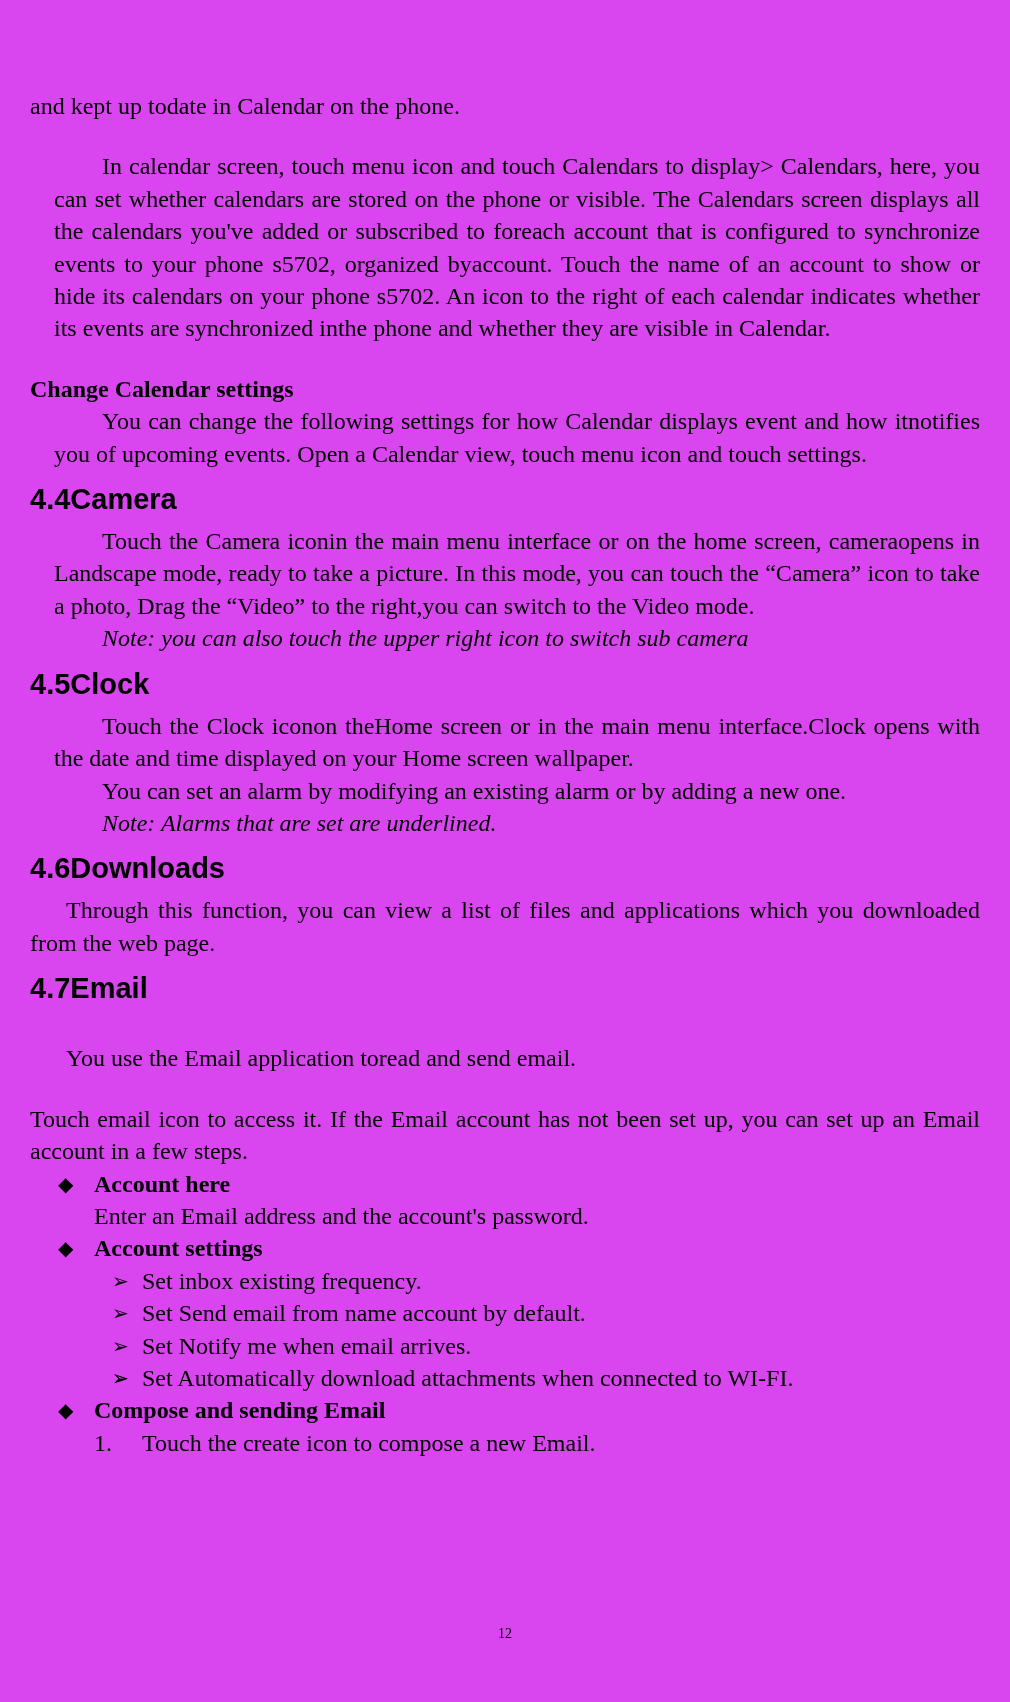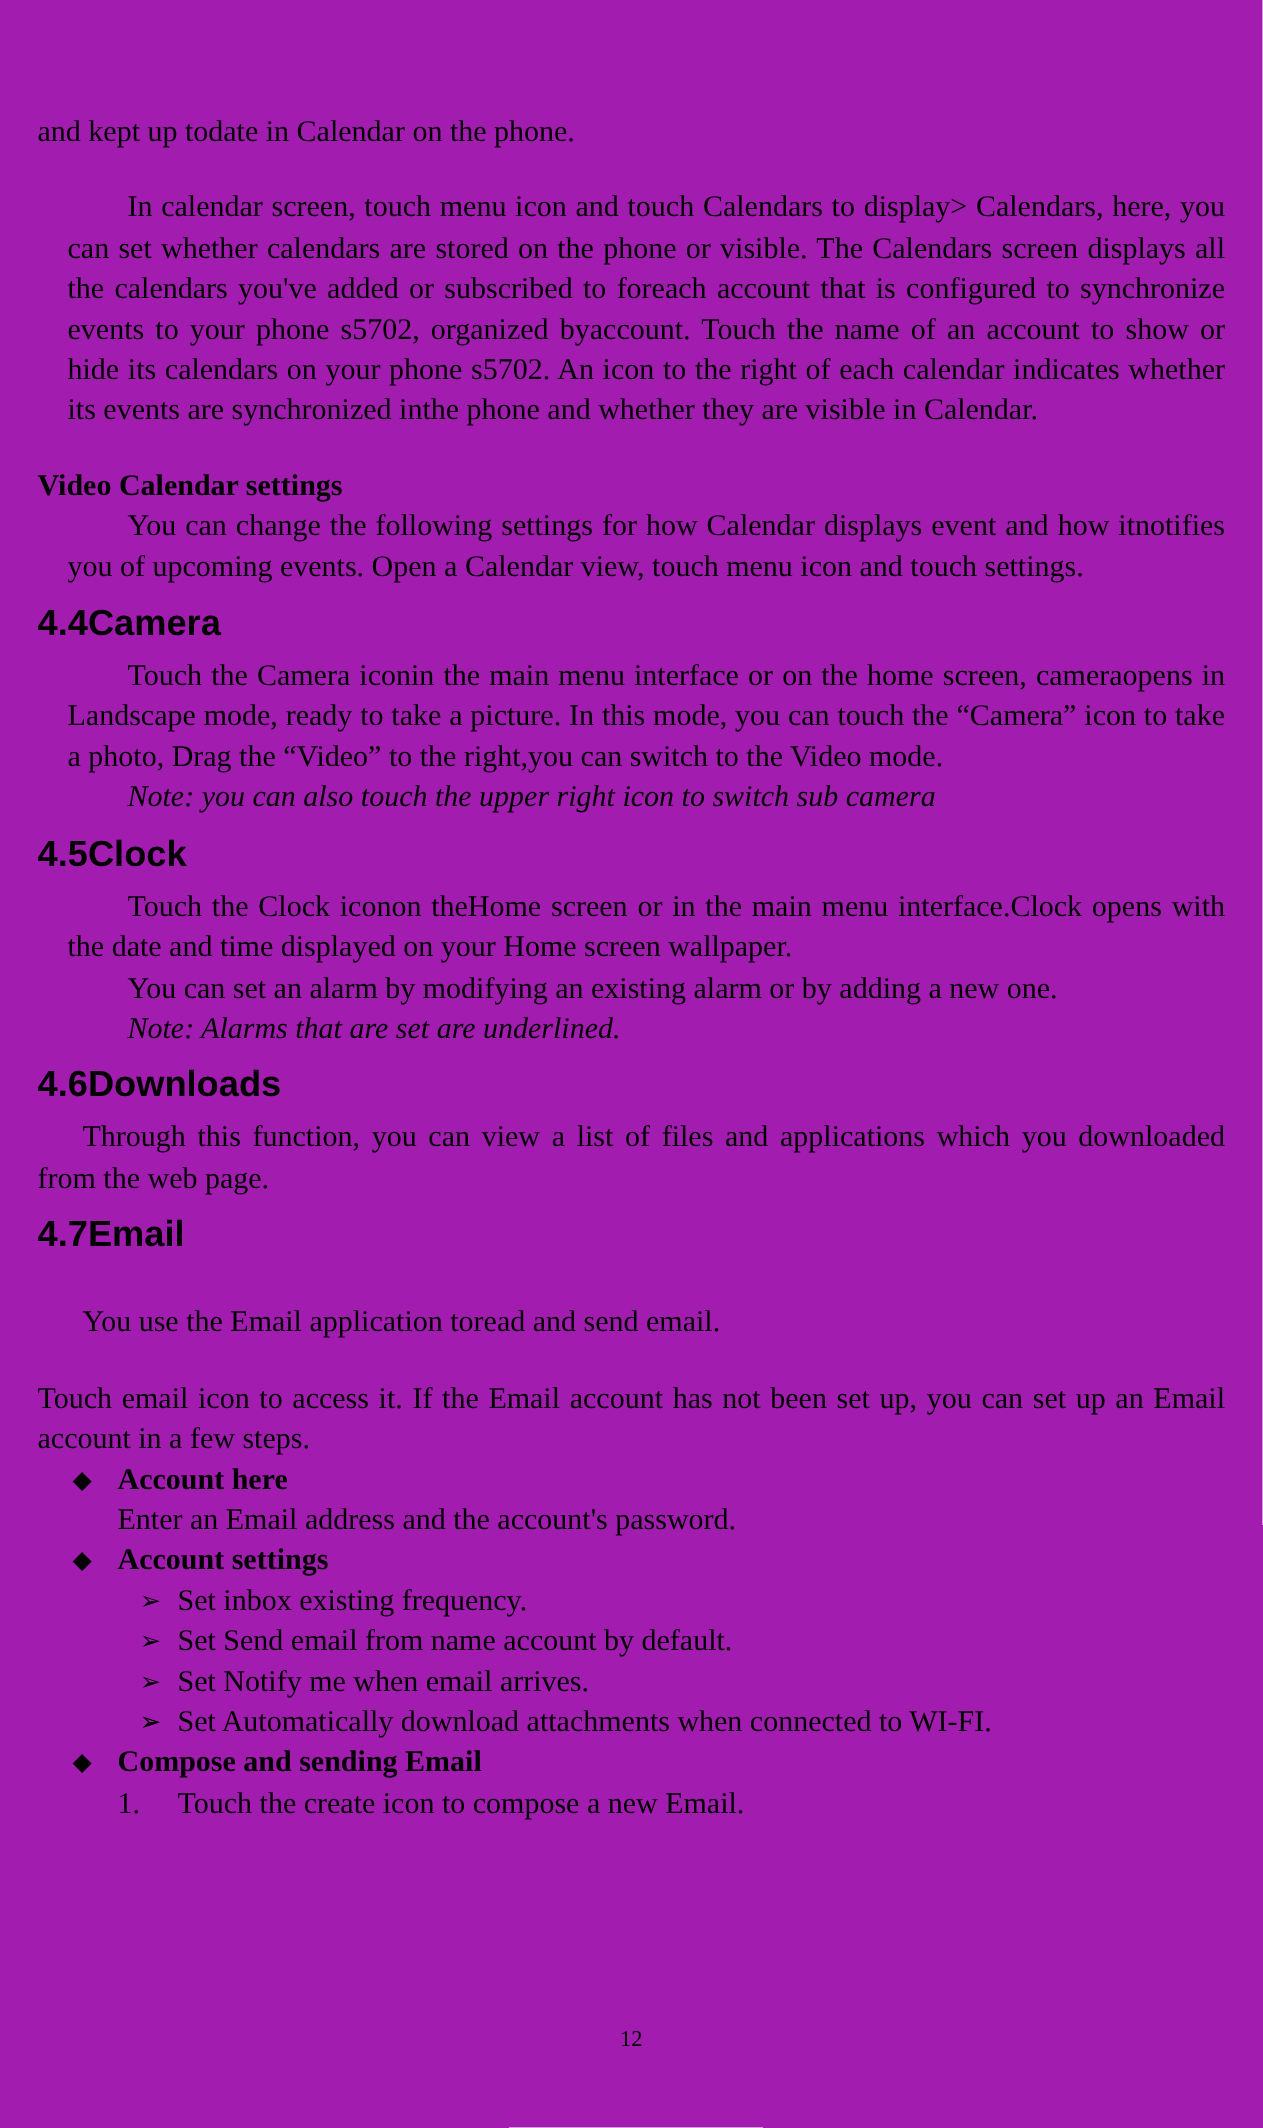--- a/index.html
+++ b/index.html
@@ -4,21 +4,21 @@
 <style>
   @page { margin: 0; }
   html, body {
     margin: 0;
     padding: 0;
     background: #fff;
   }
   .page {
     width: 1010px;
     height: 1702px;
-    background: #a21caf;
+    background: #d946ef;
     position: relative;
     font-family: "Times New Roman", Times, serif;
     color: #000;
     box-sizing: border-box;
     padding: 90px 30px 0 30px;
   }
   .content {
     font-size: 24px;
     line-height: 1.35;
   }
@@ -97,39 +97,39 @@
   }
   .subtext {
     padding-left: 64px;
   }
   .page-number {
     position: absolute;
     bottom: 60px;
     left: 0;
     right: 0;
     text-align: center;
-    font-size: 18px;
+    font-size: 14px;
     font-family: "Times New Roman", Times, serif;
   }
 </style>
 </head>
 <body>
 
 <div class="page">
   <div class="content">
 
     <div class="justify">and kept up todate in Calendar on the phone.</div>
 
     <div class="gap"></div>
 
     <div class="justify indent">In calendar screen, touch menu icon and touch Calendars to display&gt; Calendars, here, you can set whether calendars are stored on the phone or visible. The Calendars screen displays all the calendars you've added or subscribed to foreach account that is configured to synchronize events to your phone s5702, organized byaccount. Touch the name of an account to show or hide its calendars on your phone s5702. An icon to the right of each calendar indicates whether its events are synchronized inthe phone and whether they are visible in Calendar.</div>
 
     <div class="gap"></div>
 
-    <div class="bold">Video Calendar settings</div>
+    <div class="bold">Change Calendar settings</div>
     <div class="justify indent">You can change the following settings for how Calendar displays event and how itnotifies you of upcoming events. Open a Calendar view, touch menu icon and touch settings.</div>
 
     <div class="section-head">4.4Camera</div>
     <div class="justify indent">Touch the Camera iconin the main menu interface or on the home screen, cameraopens in Landscape mode, ready to take a picture. In this mode, you can touch the “Camera” icon to take a photo, Drag the “Video” to the right,you can switch to the Video mode.</div>
     <div class="italic indent">Note: you can also touch the upper right icon to switch sub camera</div>
 
     <div class="section-head">4.5Clock</div>
     <div class="justify indent">Touch the Clock iconon theHome screen or in the main menu interface.Clock opens with the date and time displayed on your Home screen wallpaper.</div>
     <div class="indent">You can set an alarm by modifying an existing alarm or by adding a new one.</div>
     <div class="italic indent">Note: Alarms that are set are underlined.</div>

